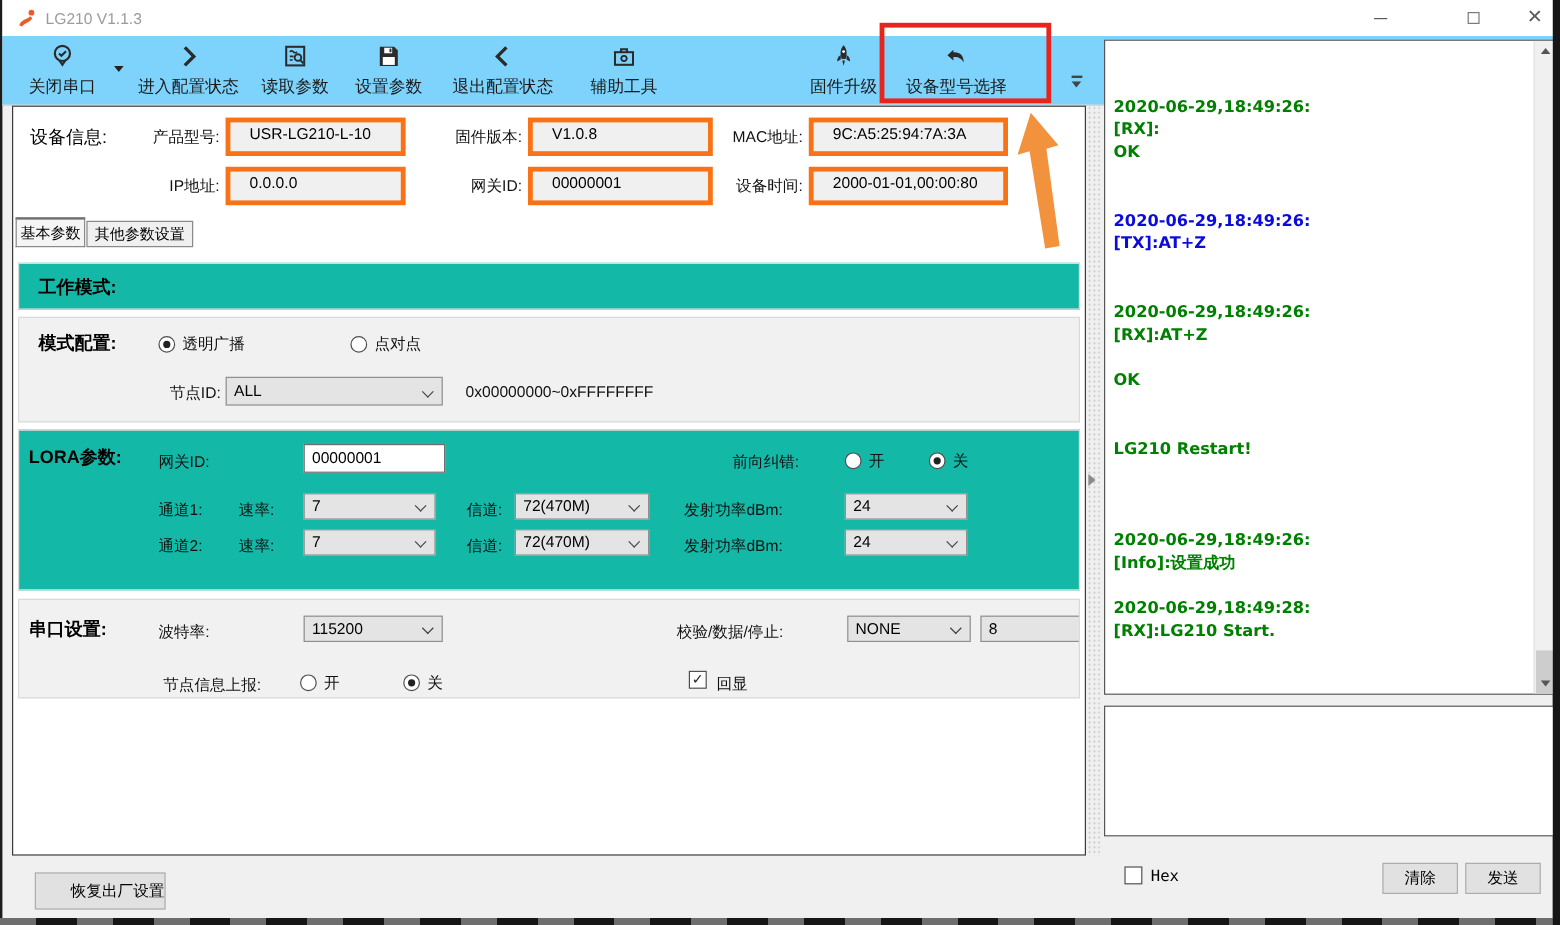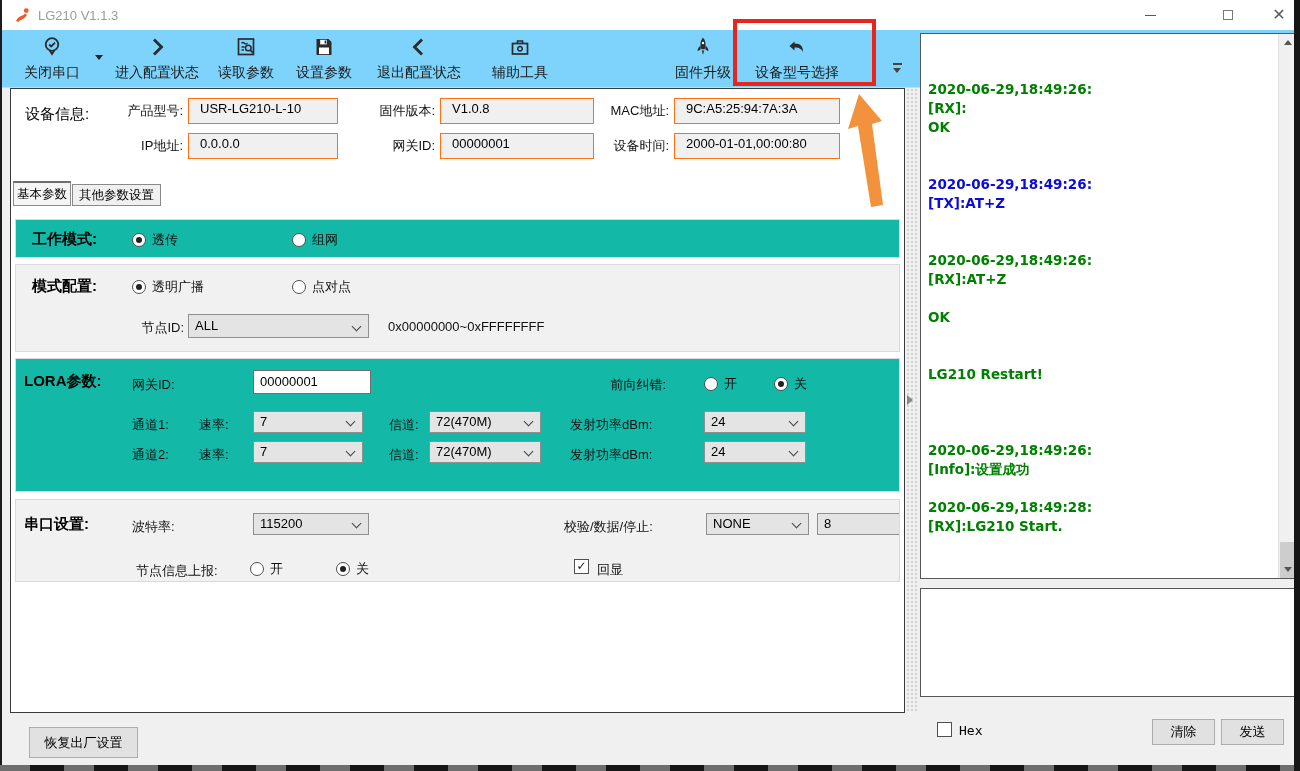--- a/index.html
+++ b/index.html
@@ -44,22 +44,22 @@
   .orange-arrow { position:absolute; left:830px; top:88px; z-index:59; pointer-events:none; }
 
   
   .main-panel { position:absolute; left:8px; top:88px; width:895px; height:625px;
     background:#ffffff; border:1px solid #3a3a3a; overflow:hidden; }
 
   .dev-title { position:absolute; left:14px; top:16px; font-size:15px; font-weight:normal; color:#000; }
   .dev-grid { position:absolute; left:88px; top:9px; display:grid;
     grid-template-columns:84px 150px 92px 154px 70px 166px; column-gap:5px; row-gap:9px; align-items:center; }
   .dev-label { font-size:13px; color:#111; text-align:right; white-space:nowrap; }
-  .ro-input { height:26px; background:#f0f0f0; border:1px solid #f97316; font-size:13px;
-    line-height:20px; padding-left:11px; color:#000; white-space:nowrap; overflow:hidden; }
+  .ro-input { height:32px; background:#f0f0f0; border:4px solid #f97316; font-size:13px;
+    line-height:20px; padding-left:16px; color:#000; white-space:nowrap; overflow:hidden; }
 
   .tab { position:absolute; background:#f0f0f0; border:1px solid #8a8a8a; font-size:12.5px;
     text-align:center; color:#000; }
   .tab.active { left:2px; top:92px; width:58px; height:25px; line-height:23px; z-index:2;
     border-top:2px solid #6e6e6e; background:#f5f5f5; }
   .tab.inactive { left:61px; top:95px; width:89px; height:22px; line-height:20px; }
 
   .section { position:absolute; left:4px; width:885px; border:1px solid #dadada; overflow:hidden; }
   .sec-white { background:#14b8a6;padding-left:30px; }
   .sec-gray  { background:#f1f1f1; }
@@ -272,32 +272,20 @@
 
       <div>
 
           <div class="tab active">基本参数</div>
 
           <div class="tab inactive">其他参数设置</div>
         </div>
 
       <div class="section sec-white" style="top:130px; height:39px;">
         <div class="sec-title" style="left:16px; top:10px;">工作模式:</div>
-        <div class="opts opts-160" style="left:116px; top:11px;">
-
-            <span class="opt">
-              <span class="radio checked"></span>
-              <span class="opt-label">透传</span>
-            </span>
-
-            <span class="opt">
-              <span class="radio"></span>
-              <span class="opt-label">组网</span>
-            </span>
-          </div>
       </div>
 
       <div class="section sec-gray" style="top:175px; height:88px;">
         <div class="sec-title" style="left:16px; top:12px;">模式配置:</div>
         <div class="opts opts-160" style="left:116px; top:13px;">
 
             <span class="opt">
               <span class="radio checked"></span>
               <span class="opt-label">透明广播</span>
             </span>
@@ -384,21 +372,21 @@
         <span class="checkbox checked" style="left:558px; top:59px;"></span>
         <div class="flabel" style="left:581px; top:61px;">回显</div>
       </div>
     </div>
 
     <div class="splitter"></div>
     <div class="split-handle">
         <span class="tri"></span>
       </div>
 
-    <div class="btn" style="left:27px; top:727px; width:109px; height:31px; line-height:29px;">恢复出厂设置</div>
+    <div class="btn" style="left:27px; top:727px; width:109px; height:31px; line-height:29px;text-align:right;">恢复出厂设置</div>
 
     <div class="log-box">
       <div class="log-content">
 
           <div class="log-line green">2020-06-29,18:49:26:</div>
 
           <div class="log-line green">[RX]:</div>
 
           <div class="log-line green">OK</div>
 

